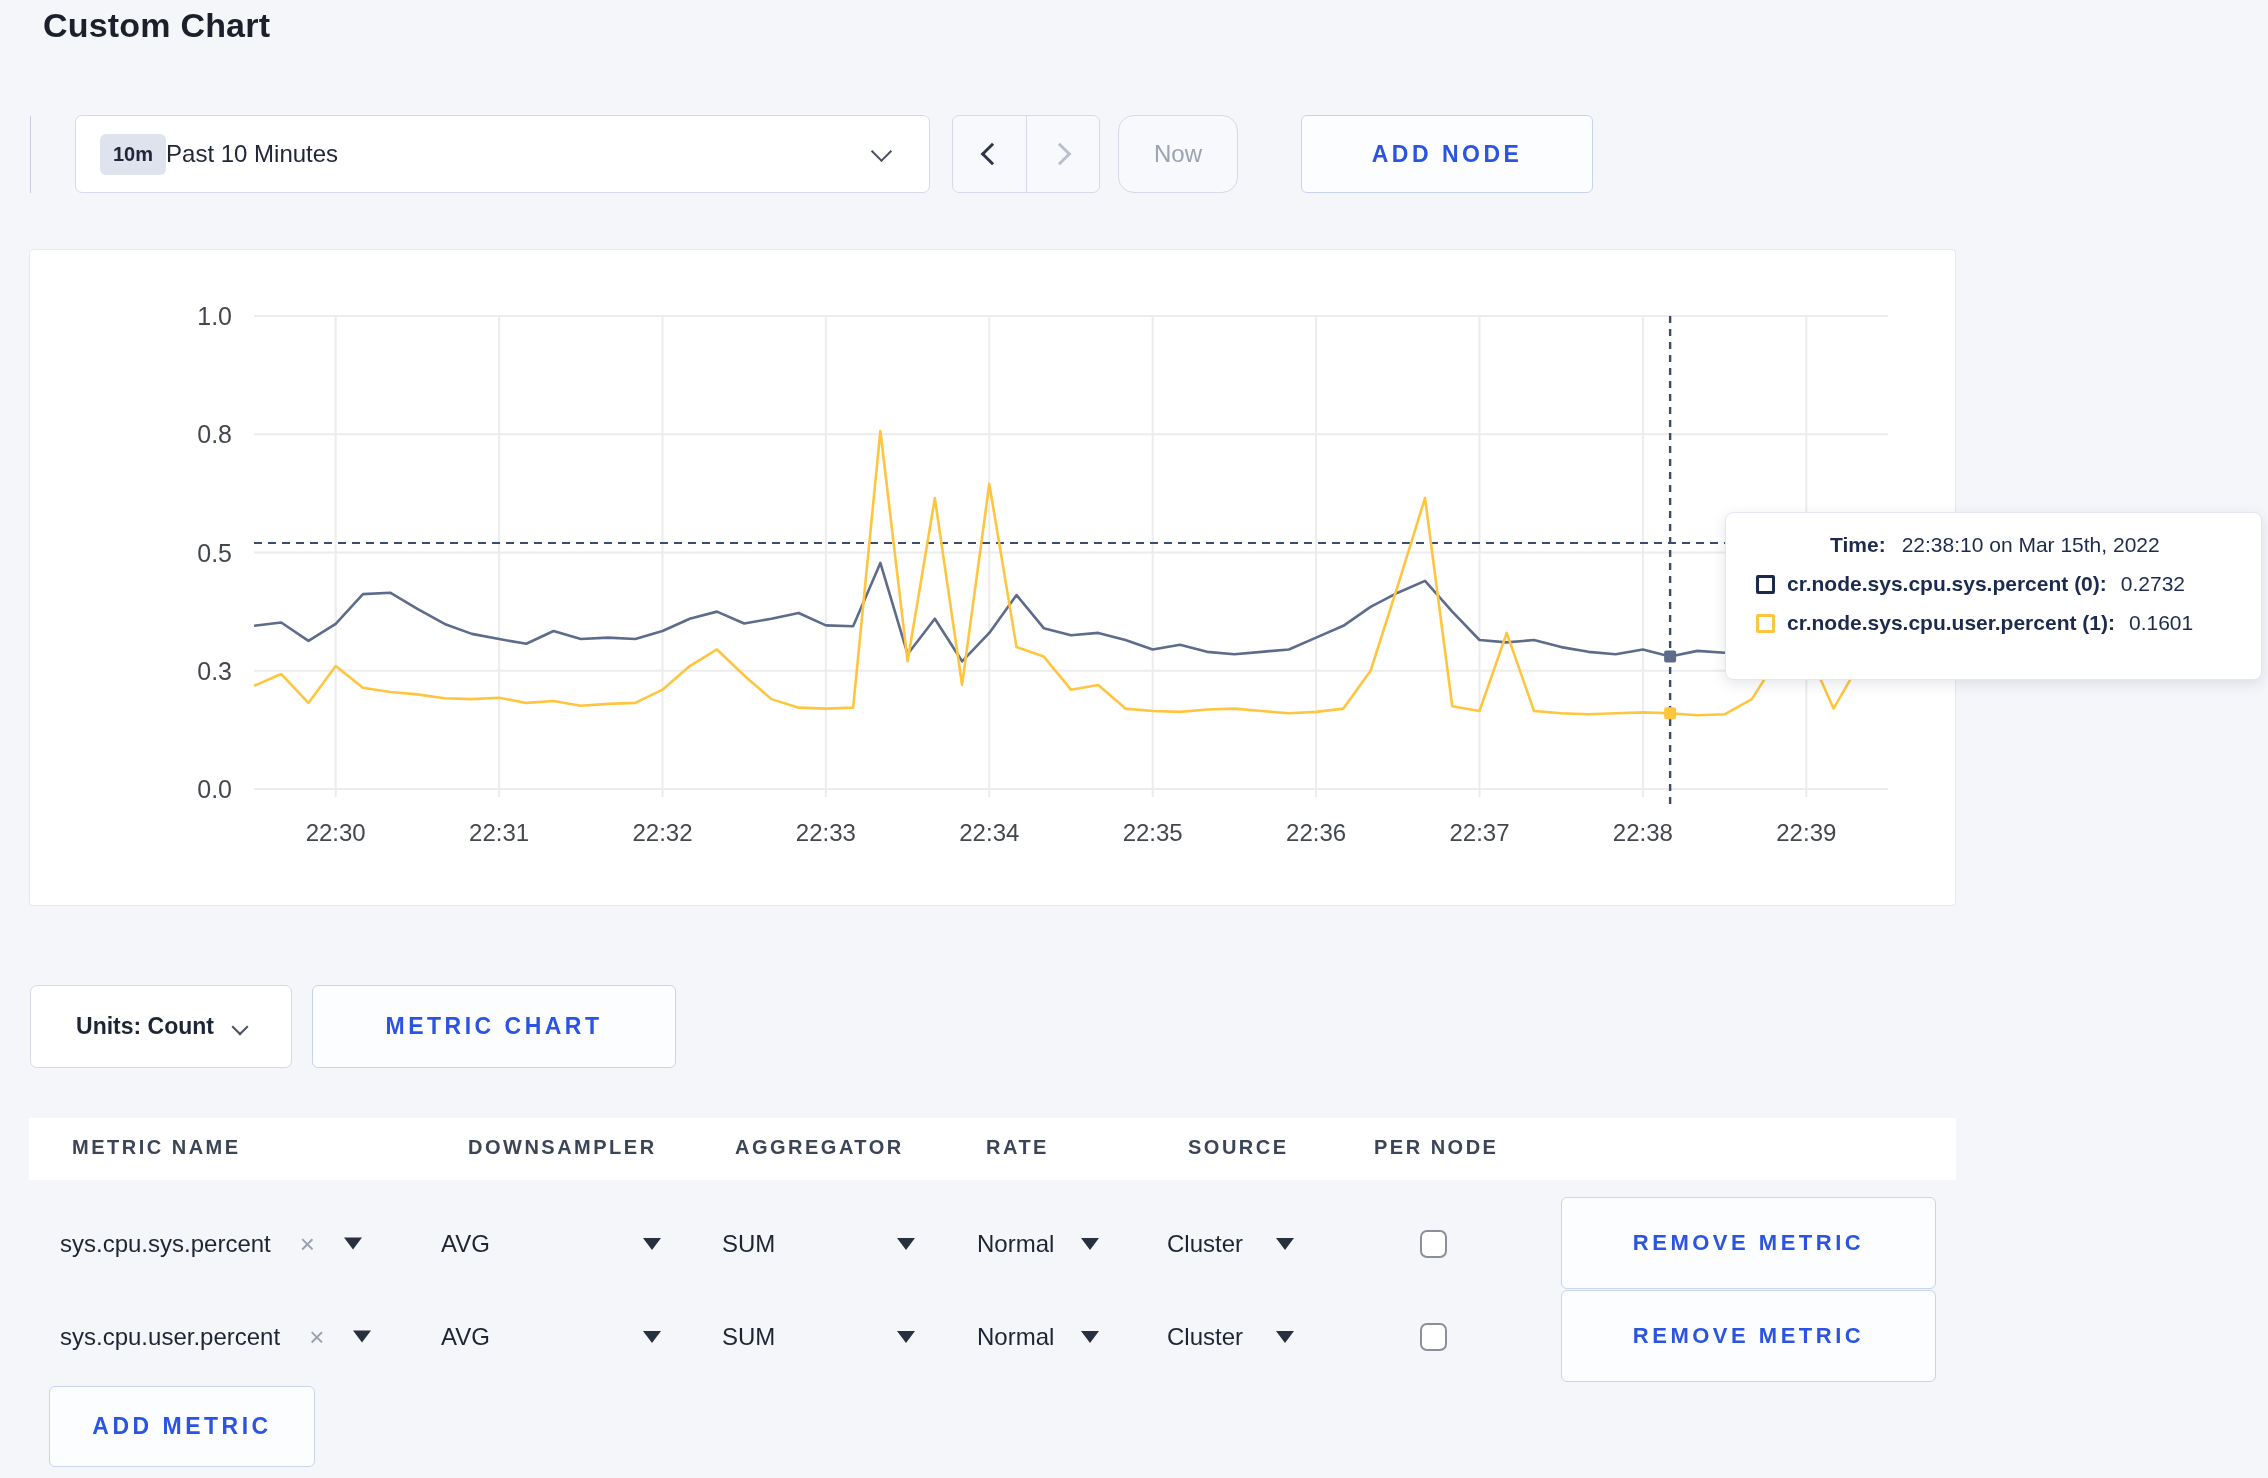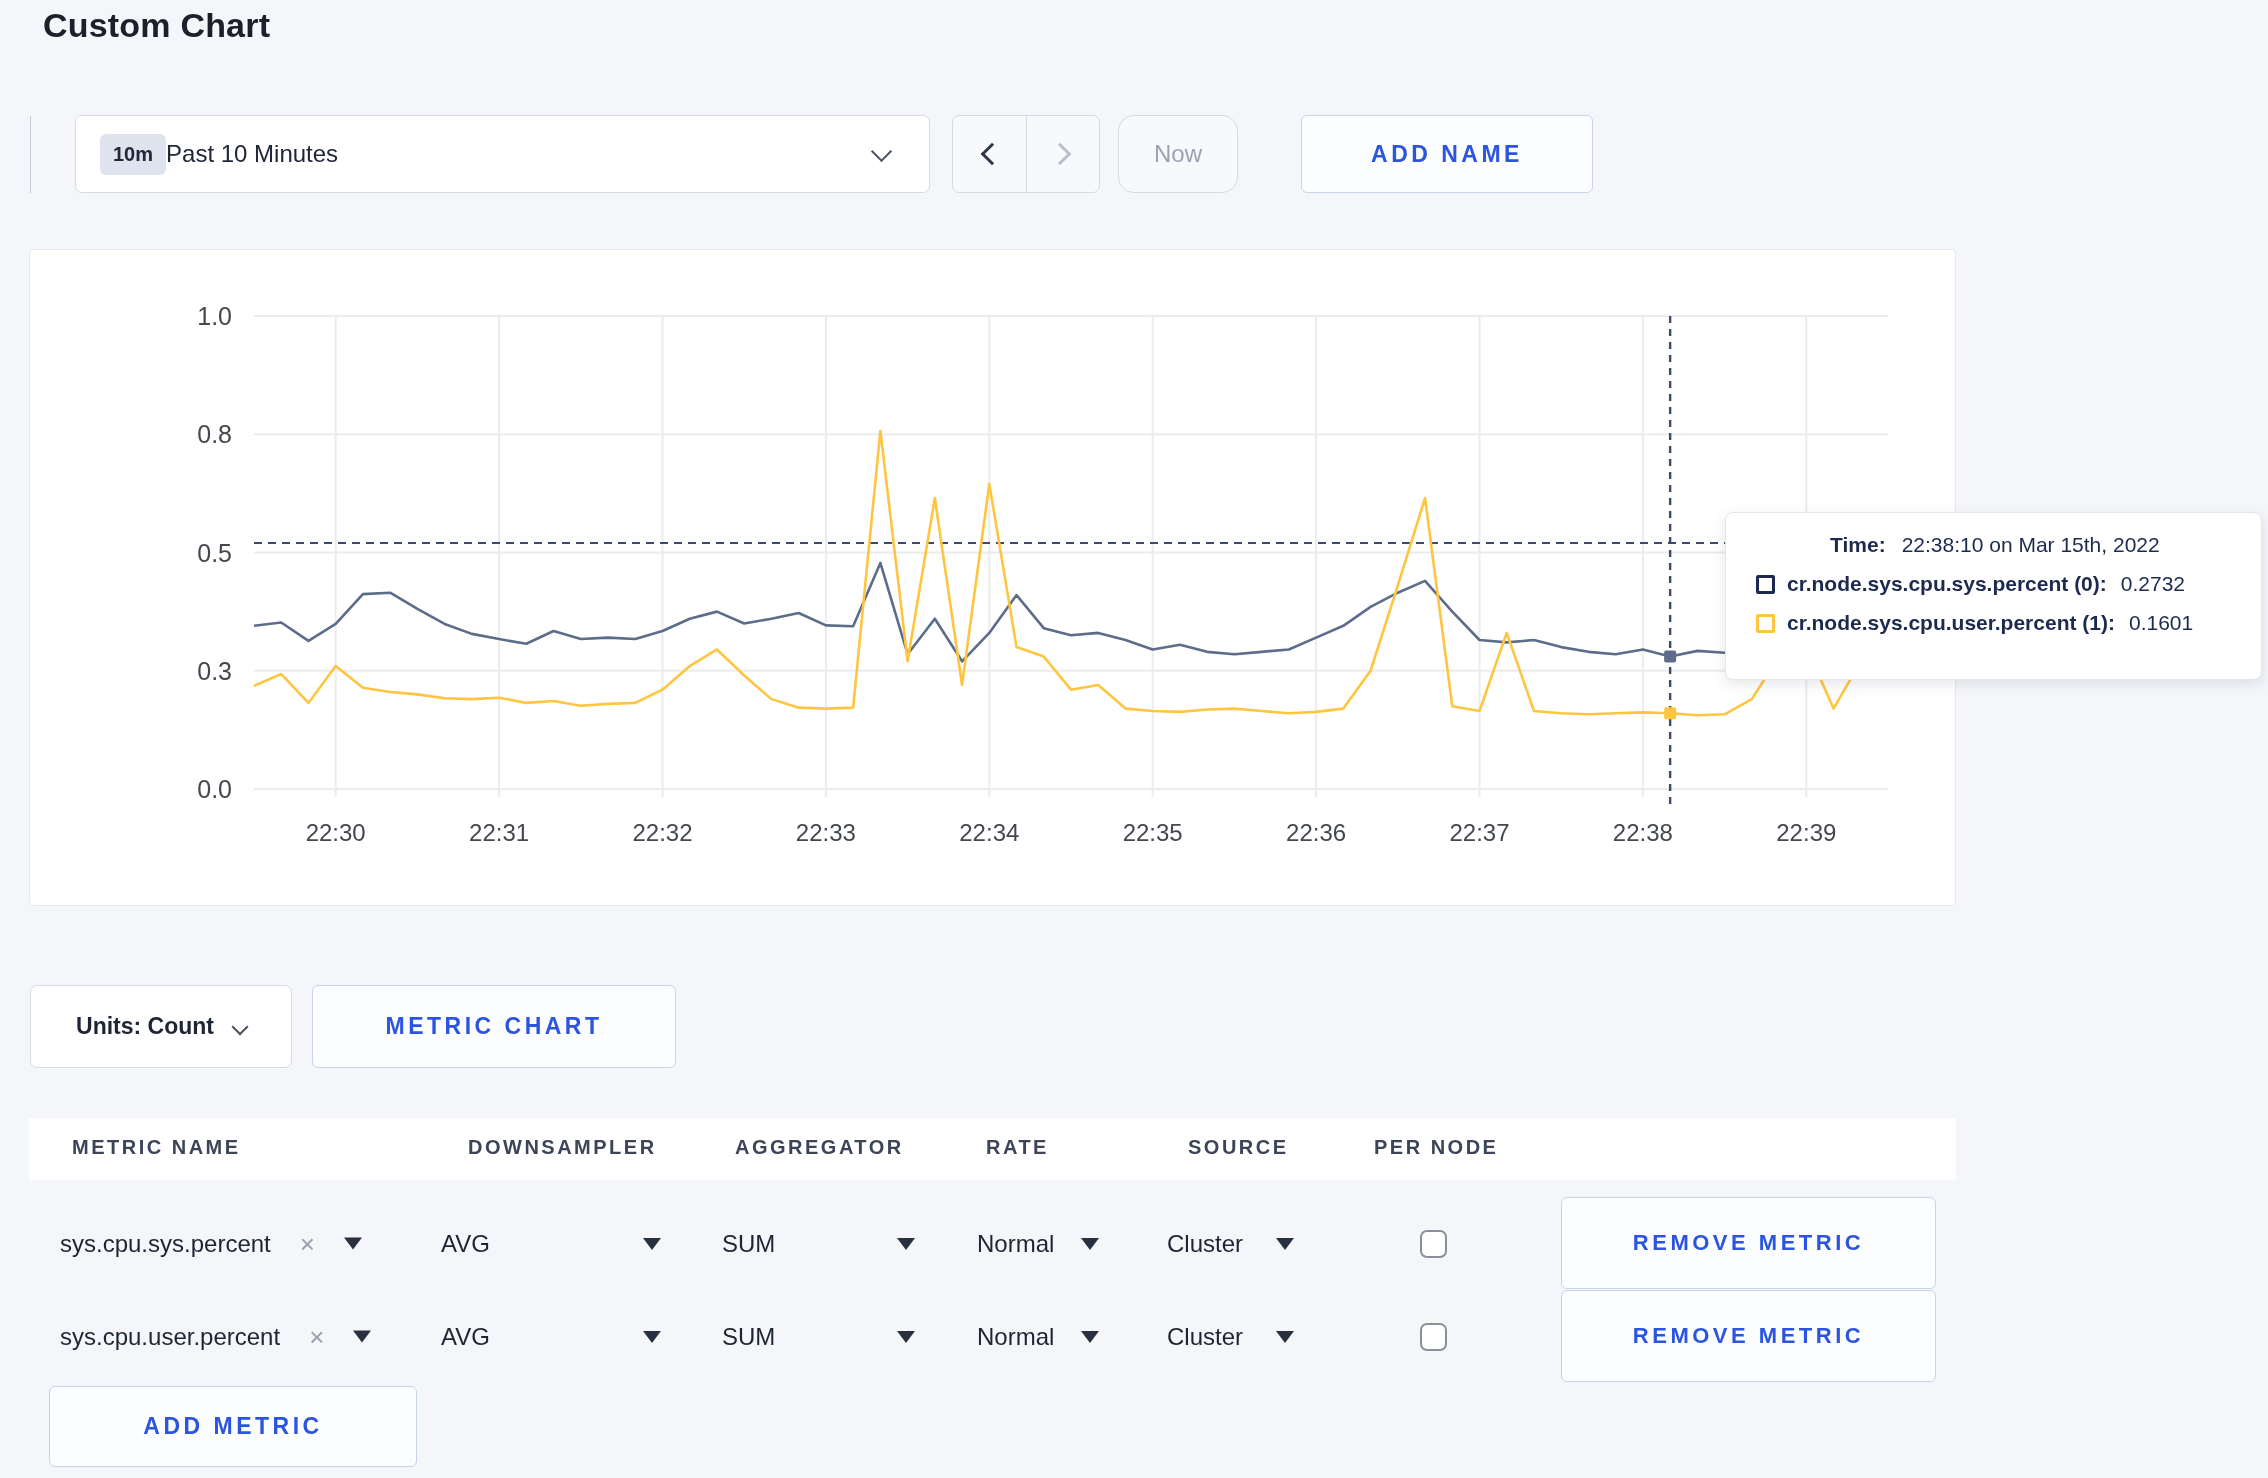--- a/index.html
+++ b/index.html
@@ -68,21 +68,21 @@
   .x-icon { color:#9aa1ad; font-size:26px; cursor:pointer; }
   .caret { width:0; height:0; border-left:9px solid transparent; border-right:9px solid transparent; border-top:12px solid #28303f; cursor:pointer; }
   .cell-downsampler { left:441px; width:220px; justify-content:space-between; cursor:pointer; }
   .cell-aggregator  { left:722px; width:193px; justify-content:space-between; cursor:pointer; }
   .cell-rate        { left:977px; width:122px; justify-content:space-between; cursor:pointer; }
   .cell-source      { left:1167px; width:127px; justify-content:space-between; cursor:pointer; }
   .checkbox { position:absolute; left:1420px; top:50%; transform:translateY(-50%); width:27px; height:28px;
     background:#fff; border:2px solid #8a8f98; border-radius:7px; cursor:pointer; }
   .remove-metric-button { position:absolute; left:1561px; top:1px; width:375px; height:92px; font-size:22px; }
 
-  #add-metric-button { left:49px; top:1386px; width:368px; height:81px; font-size:23px; }
+  #add-metric-button { left:49px; top:1386px; width:266px; height:81px; font-size:23px; }
 </style>
 </head>
 <body>
 
 <h1 class="abs" id="page-title">Custom Chart</h1>
 
 <div class="abs" id="toolbar-divider"></div>
 
 <div class="abs box" id="timerange-select">
   <span id="timerange-badge">10m</span>
@@ -94,21 +94,21 @@
   <div class="arrow-half">
       <span class="chev-left"></span>
     </div>
   <div class="arrow-half">
       <span class="chev-right"></span>
     </div>
 </div>
 
 <div class="abs" id="now-button">Now</div>
 
-<div class="abs blue-btn" id="add-chart-button">ADD NAME</div>
+<div class="abs blue-btn" id="add-chart-button">ADD NODE</div>
 
 <div class="abs" id="chart-card">
   <svg id="chart-svg" width="1925" height="655">
       <line x1="305.7" y1="66" x2="305.7" y2="547" stroke="#ececec" stroke-width="2"></line>
       <text x="305.7" y="591" text-anchor="middle" font-size="24" fill="#43474e">22:30</text>
       <line x1="469.1" y1="66" x2="469.1" y2="547" stroke="#ececec" stroke-width="2"></line>
       <text x="469.1" y="591" text-anchor="middle" font-size="24" fill="#43474e">22:31</text>
       <line x1="632.5" y1="66" x2="632.5" y2="547" stroke="#ececec" stroke-width="2"></line>
       <text x="632.5" y="591" text-anchor="middle" font-size="24" fill="#43474e">22:32</text>
       <line x1="795.9" y1="66" x2="795.9" y2="547" stroke="#ececec" stroke-width="2"></line>

